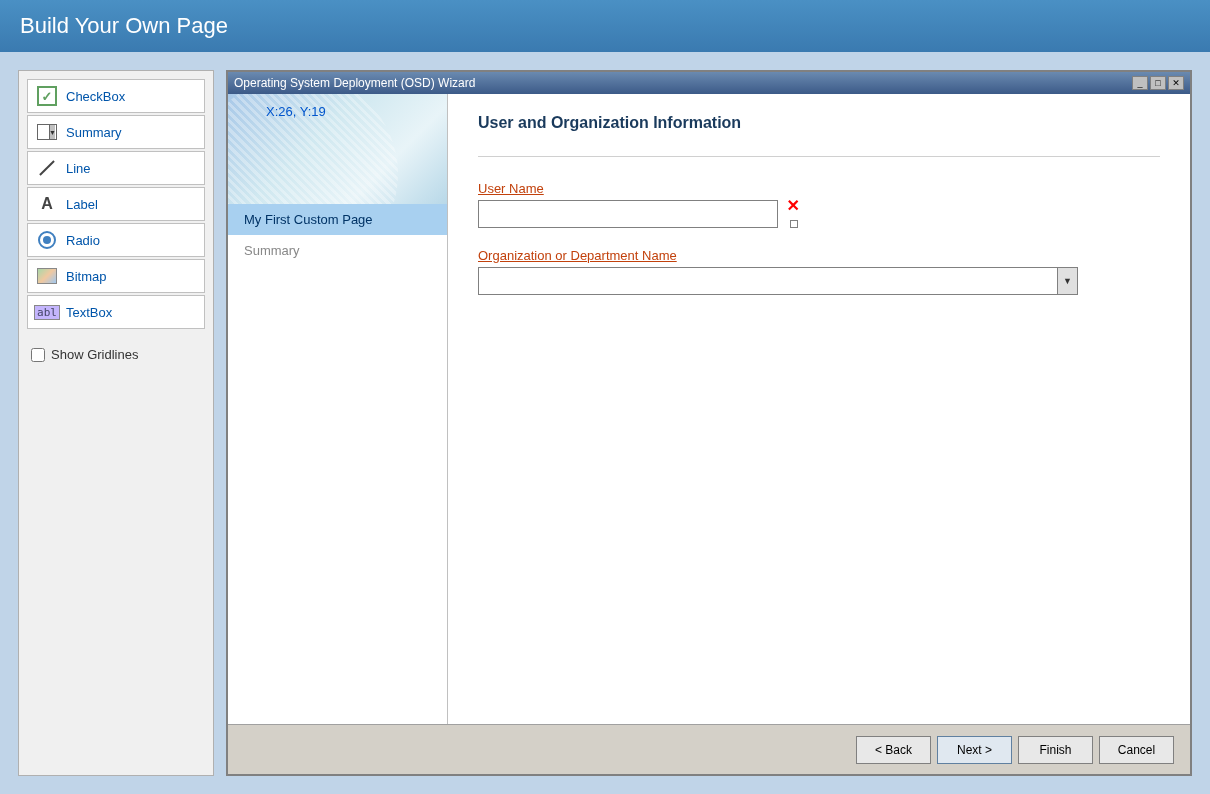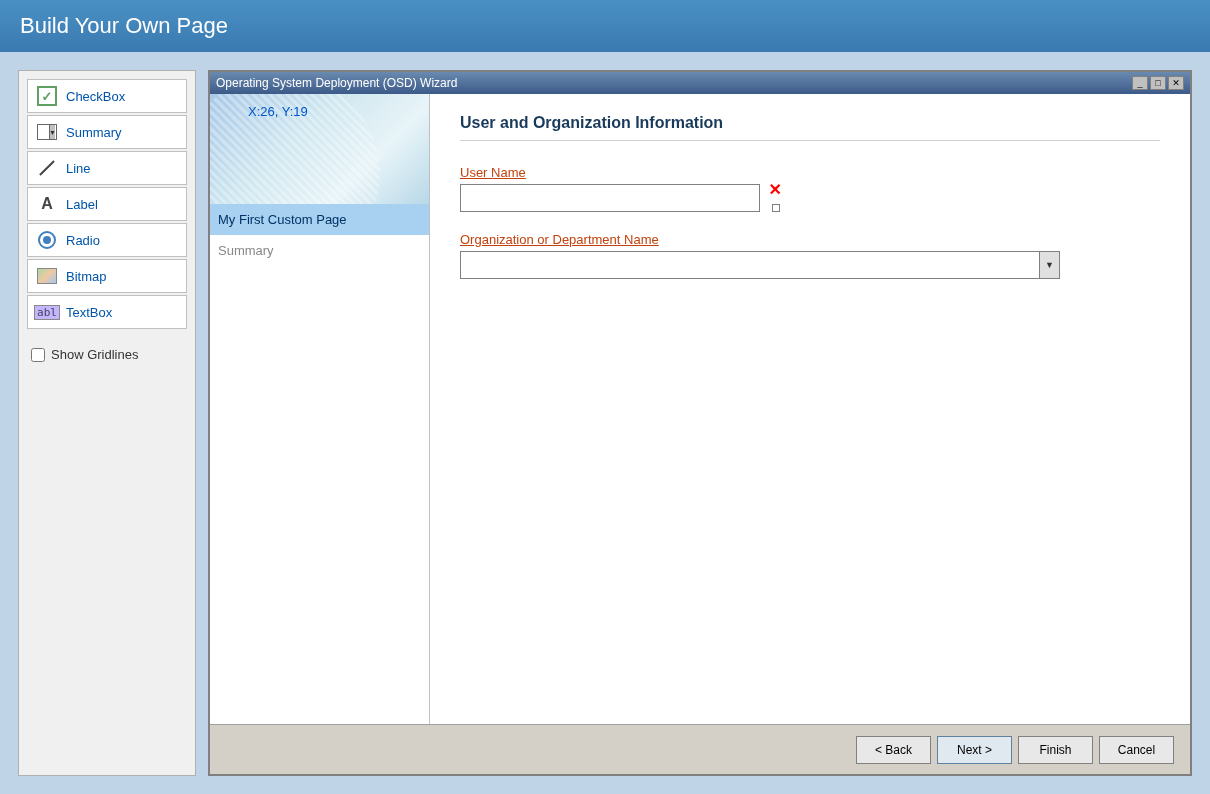--- a/index.html
+++ b/index.html
@@ -27,21 +27,21 @@
     .main-content {
       display: flex;
       flex-direction: row;
       height: calc(794px - 52px);
       padding: 18px;
       gap: 12px;
     }
 
     
     .toolbox-panel {
-      width: 178px;
+      width: 196px;
       background: #f0f0f0;
       border: 1px solid #b0b0b0;
       padding: 8px;
       display: flex;
       flex-direction: column;
       gap: 2px;
       flex-shrink: 0;
     }
 
     .tool-item {
@@ -168,21 +168,21 @@
       font-size: 13px;
       font-weight: 500;
     }
 
     .wizard-nav-items {
       display: flex;
       flex-direction: column;
     }
 
     .wizard-nav-item {
-      padding: 8px 8px;
+      padding: 8px 16px;
       font-size: 13px;
       cursor: pointer;
       color: #333;
     }
     .wizard-nav-item.active {
       background: #a8d0f0;
       color: #003366;
       font-weight: 500;
     }
     .wizard-nav-item.inactive {
@@ -197,21 +197,21 @@
       flex-direction: column;
       background: white;
     }
 
     .wizard-section-title {
       font-size: 16px;
       font-weight: 600;
       color: #1a3a5c;
       margin-bottom: 24px;
       border-bottom: 1px solid #d0d0d0;
-      padding-bottom: 8px;
+      padding-bottom: 24px;
     }
 
     .form-group {
       margin-bottom: 20px;
     }
 
     .form-label {
       font-size: 13px;
       color: #c2410c;
       margin-bottom: 4px;

